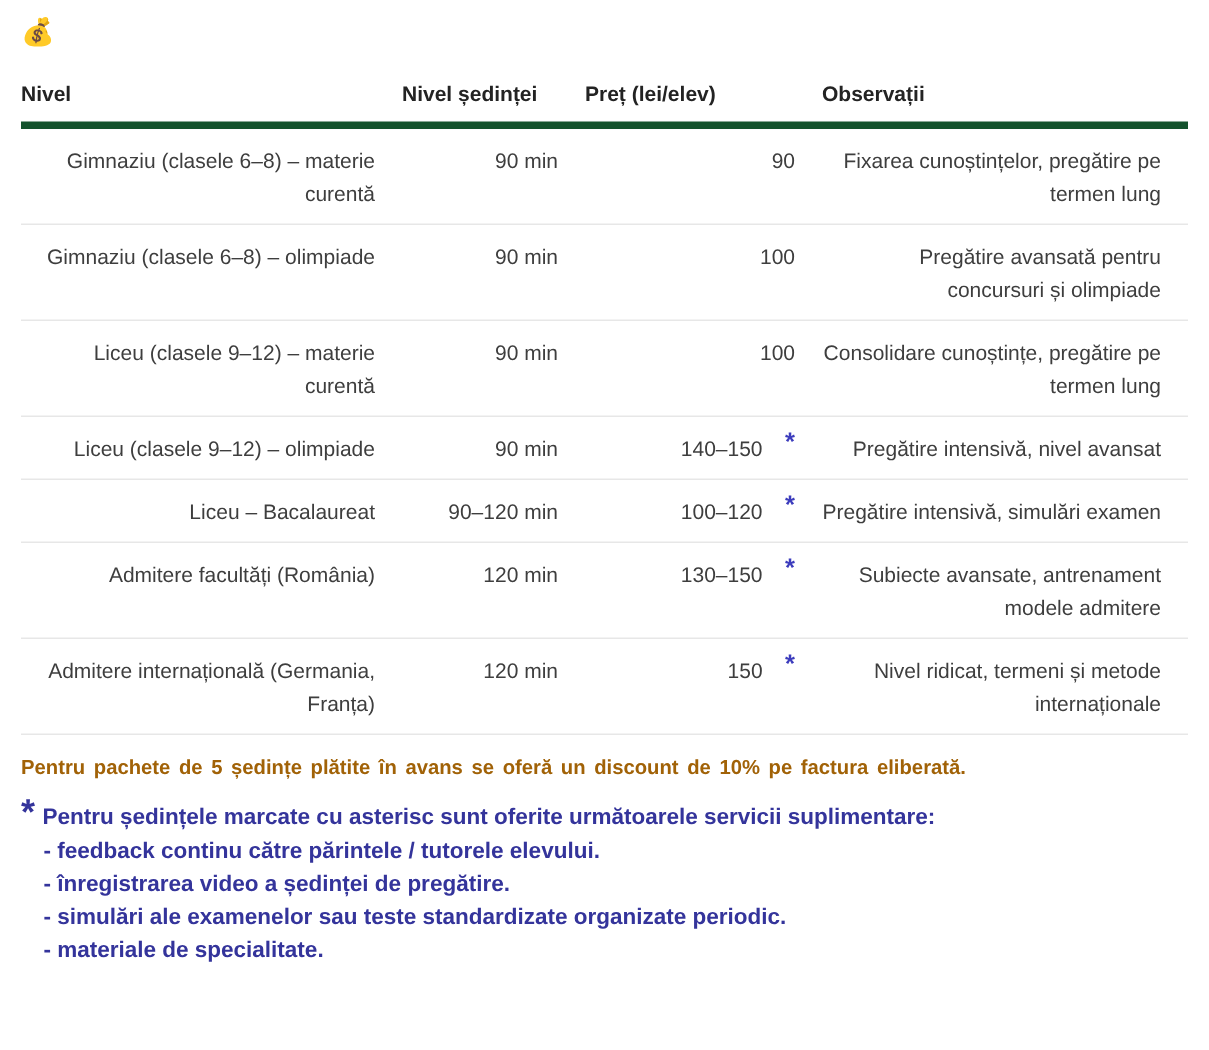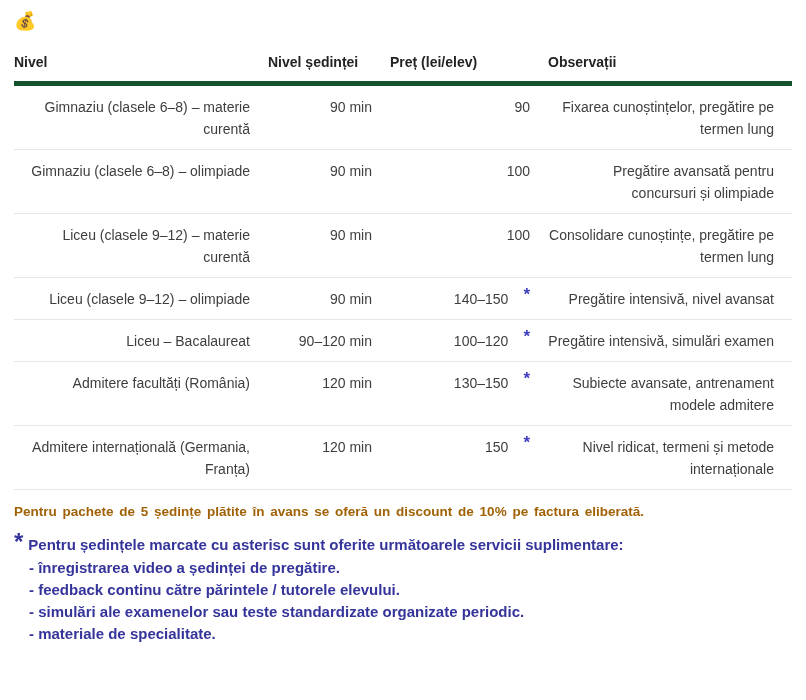--- a/index.html
+++ b/index.html
@@ -130,20 +130,20 @@
   </table>
 
   <p class="discount-note">Pentru pachete de 5 ședințe plătite în avans se oferă un discount de 10% pe factura eliberată.</p>
 
   <div class="footnotes">
     <div class="footnote-title">
       <span class="footnote-marker">*</span>
       <span>Pentru ședințele marcate cu asterisc sunt oferite următoarele servicii suplimentare:</span>
     </div>
     <div class="footnote-items">
+      <div class="footnote-item">- feedback continu către părintele / tutorele elevului.</div>
       <div class="footnote-item">- înregistrarea video a ședinței de pregătire.</div>
-      <div class="footnote-item">- feedback continu către părintele / tutorele elevului.</div>
       <div class="footnote-item">- simulări ale examenelor sau teste standardizate organizate periodic.</div>
       <div class="footnote-item">- materiale de specialitate.</div>
     </div>
   </div>
 
 </div>
 
 </body></html>

